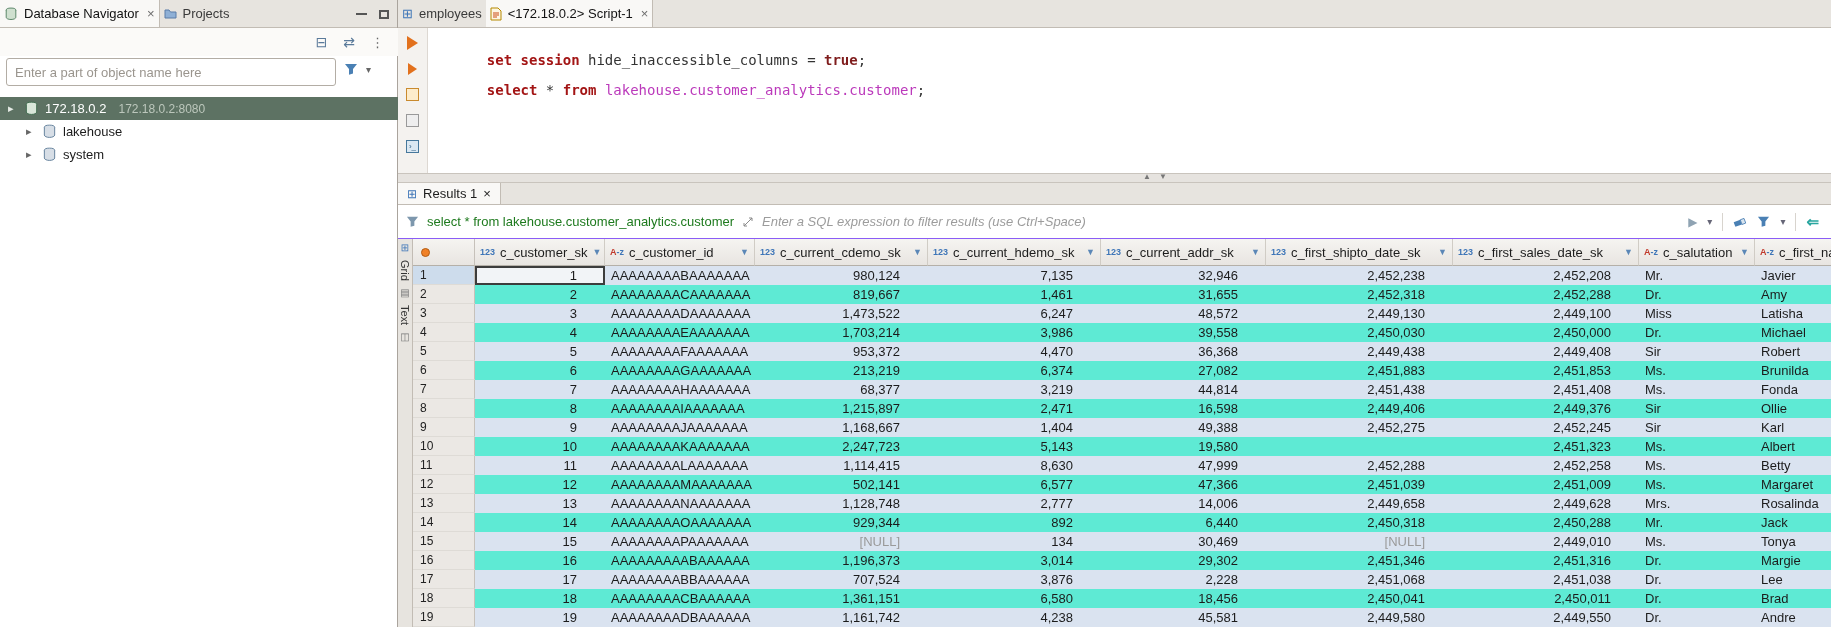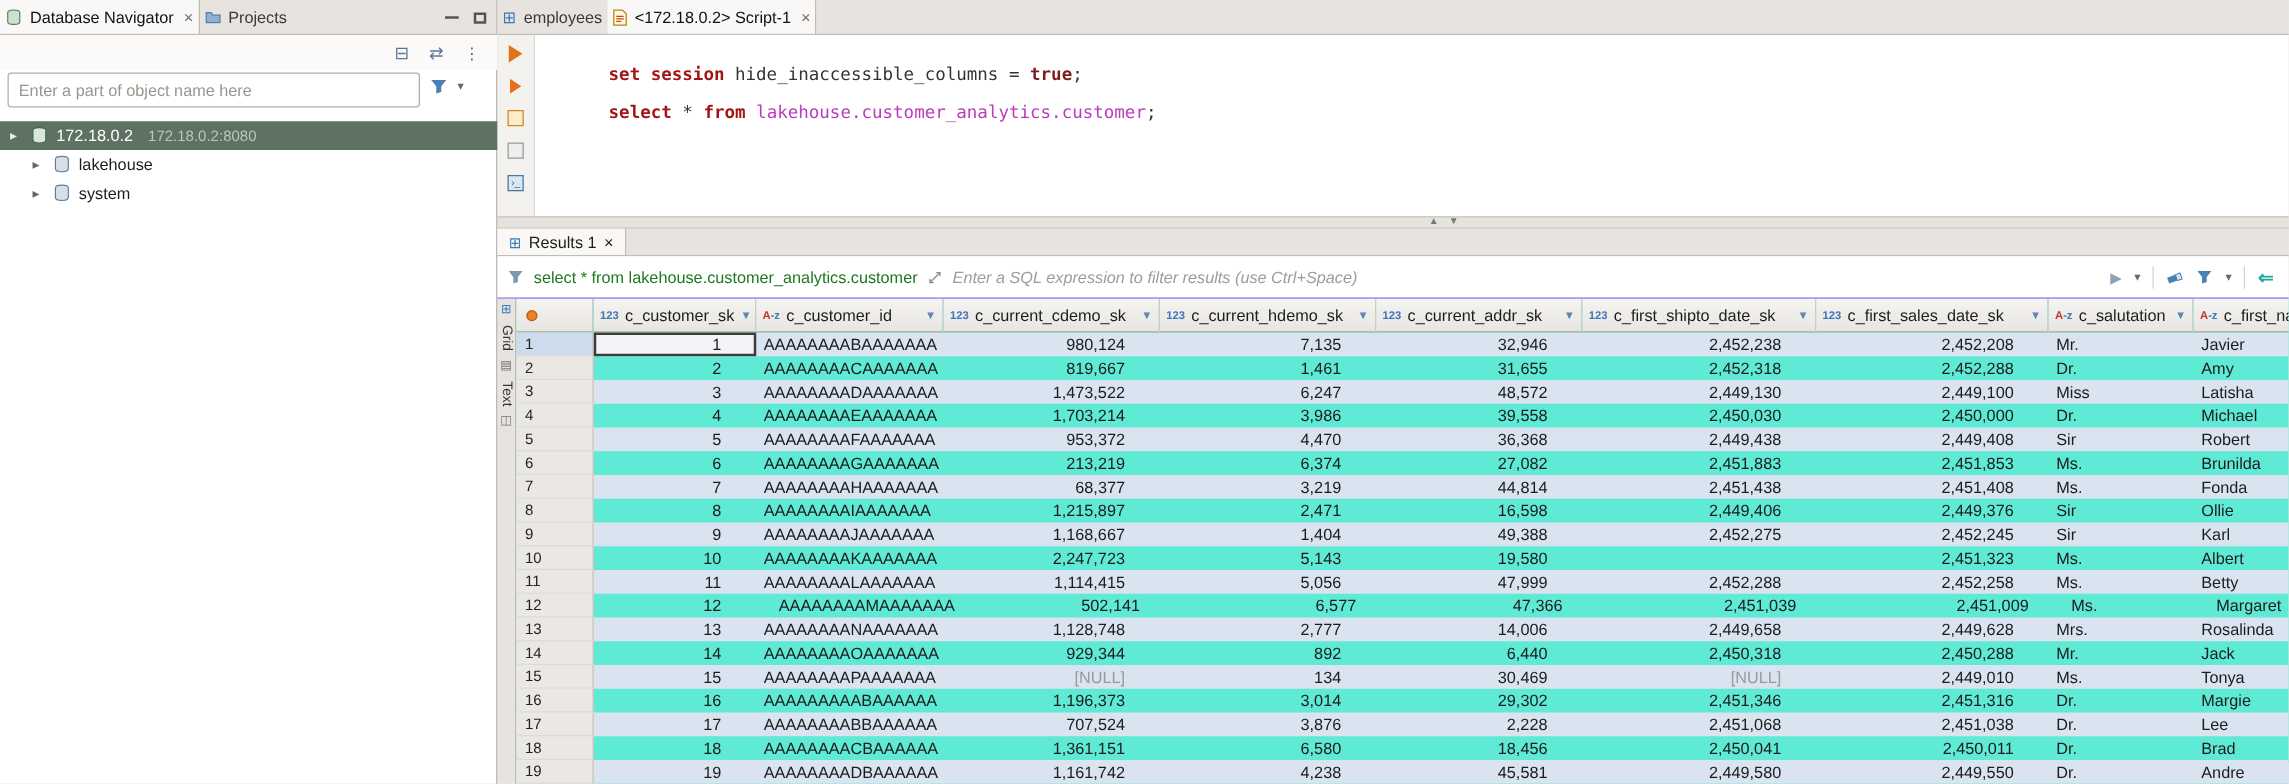--- a/index.html
+++ b/index.html
@@ -418,31 +418,31 @@
         <div class="cell num" style="width: 187px; margin-top: 24px;">2,451,353</div>
         <div class="cell num" style="width: 186px;">2,451,323</div>
         <div class="cell" style="width: 116px;">Ms.</div>
         <div class="cell" style="width: 140px;">Albert</div>
       </div>
       <div class="grow odd">
         <div class="rnum">11</div>
         <div class="cell num" style="width: 130px;">11</div>
         <div class="cell" style="width: 150px;">AAAAAAAALAAAAAAA</div>
         <div class="cell num" style="width: 173px;">1,114,415</div>
-        <div class="cell num" style="width: 173px;">5,056</div>
+        <div class="cell num" style="width: 173px;">8,630</div>
         <div class="cell num" style="width: 165px;">47,999</div>
         <div class="cell num" style="width: 187px;">2,452,288</div>
         <div class="cell num" style="width: 186px;">2,452,258</div>
         <div class="cell" style="width: 116px;">Ms.</div>
         <div class="cell" style="width: 140px;">Betty</div>
       </div>
       <div class="grow">
         <div class="rnum">12</div>
         <div class="cell num" style="width: 130px;">12</div>
-        <div class="cell" style="width: 150px; margin-left: 12px;">AAAAAAAAMAAAAAAA</div>
+        <div class="cell" style="width: 150px;">AAAAAAAAMAAAAAAA</div>
         <div class="cell num" style="width: 173px;">502,141</div>
         <div class="cell num" style="width: 173px;">6,577</div>
         <div class="cell num" style="width: 165px;">47,366</div>
         <div class="cell num" style="width: 187px;">2,451,039</div>
         <div class="cell num" style="width: 186px;">2,451,009</div>
         <div class="cell" style="width: 116px;">Ms.</div>
         <div class="cell" style="width: 140px;">Margaret</div>
       </div>
       <div class="grow odd">
         <div class="rnum">13</div>

